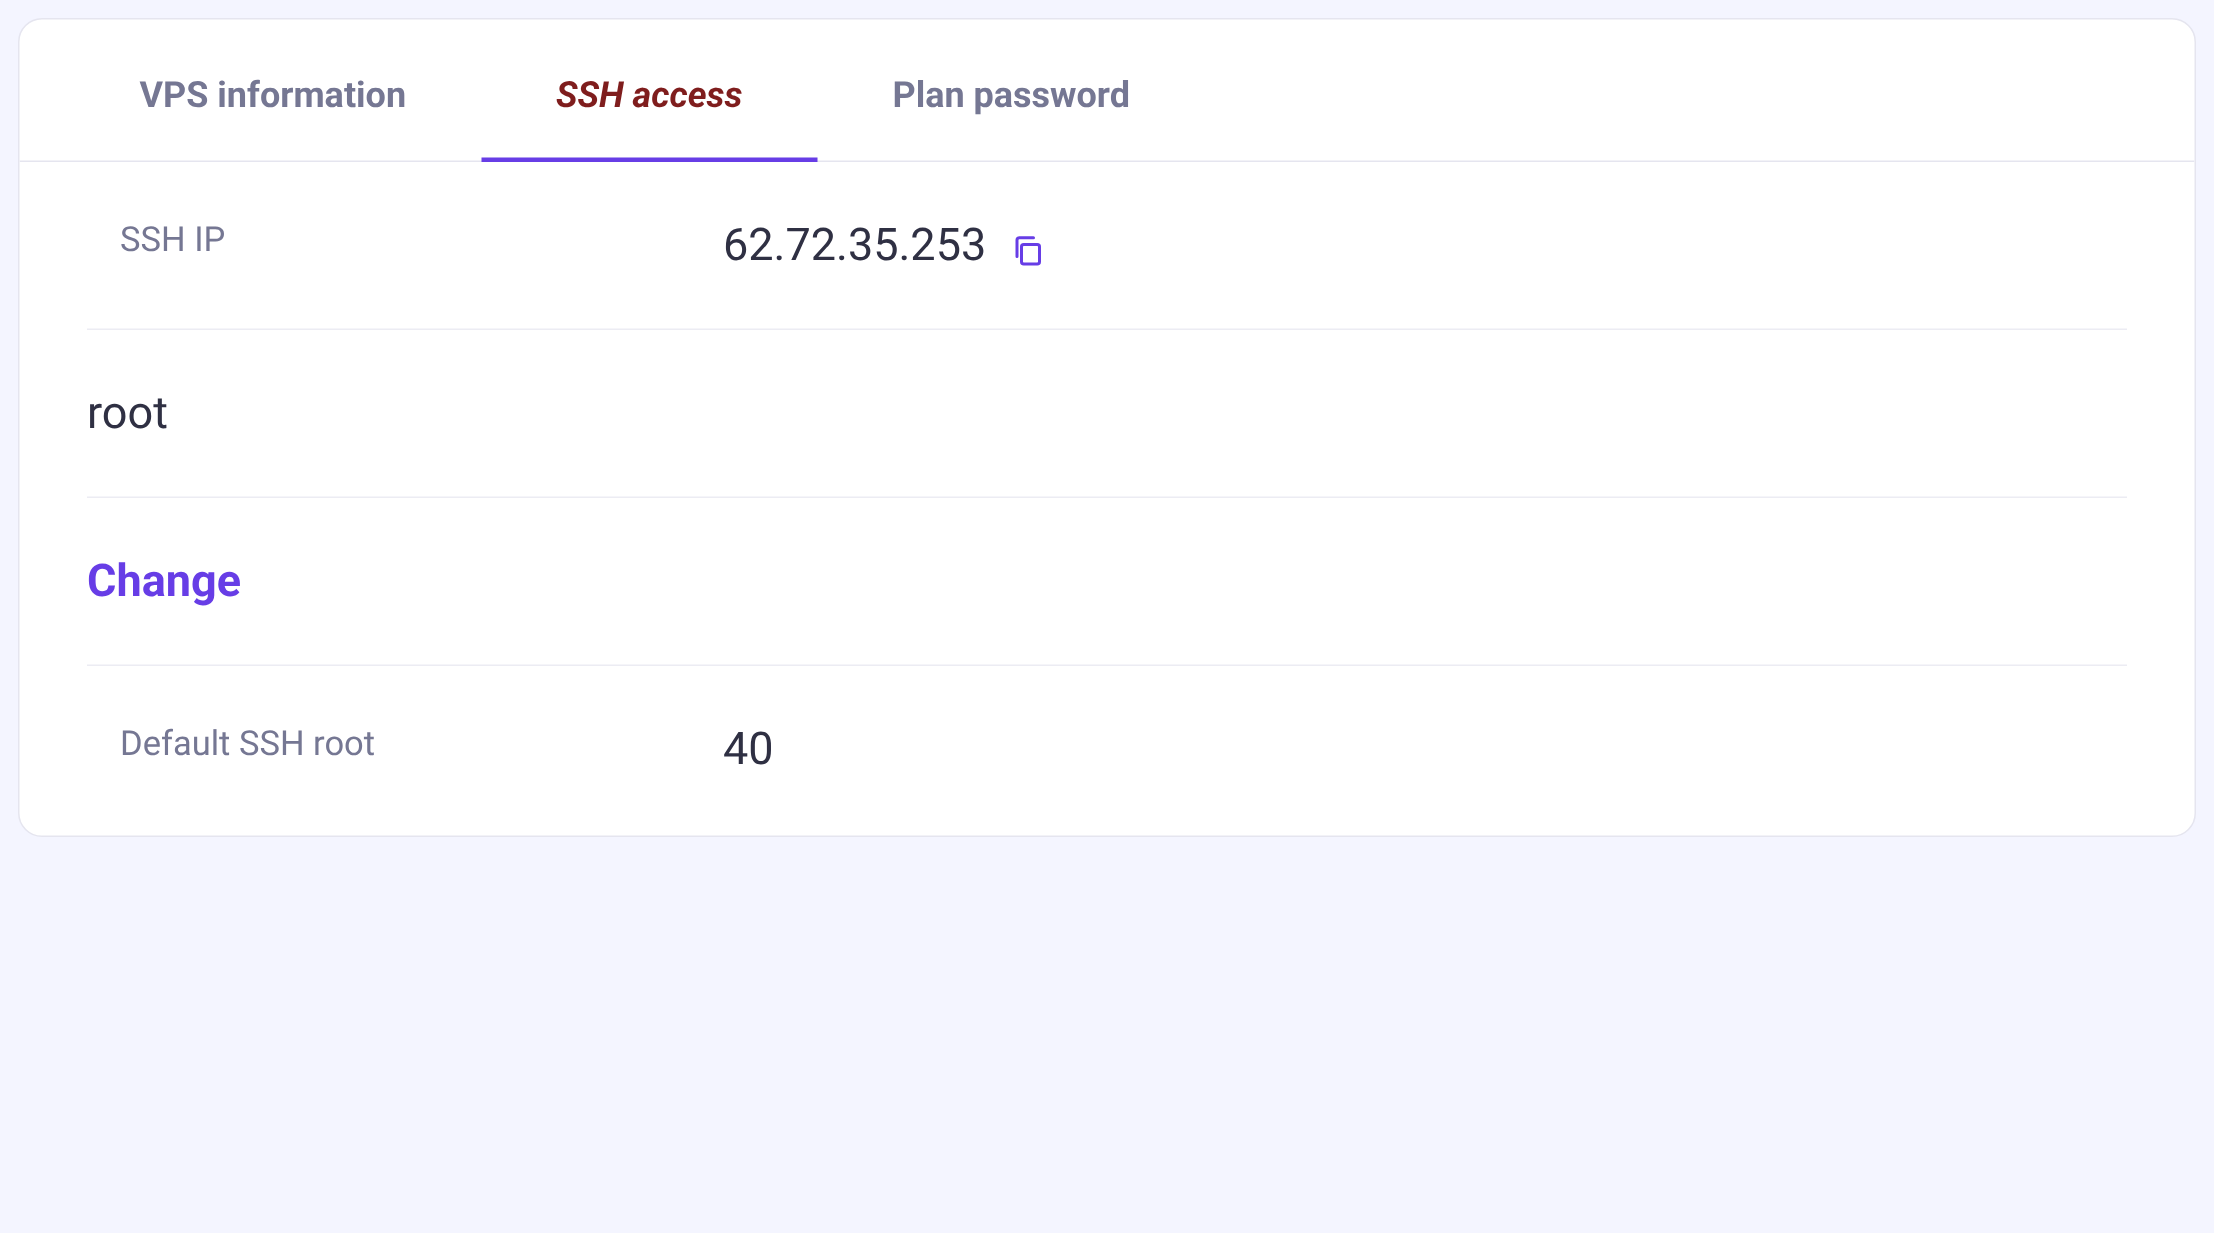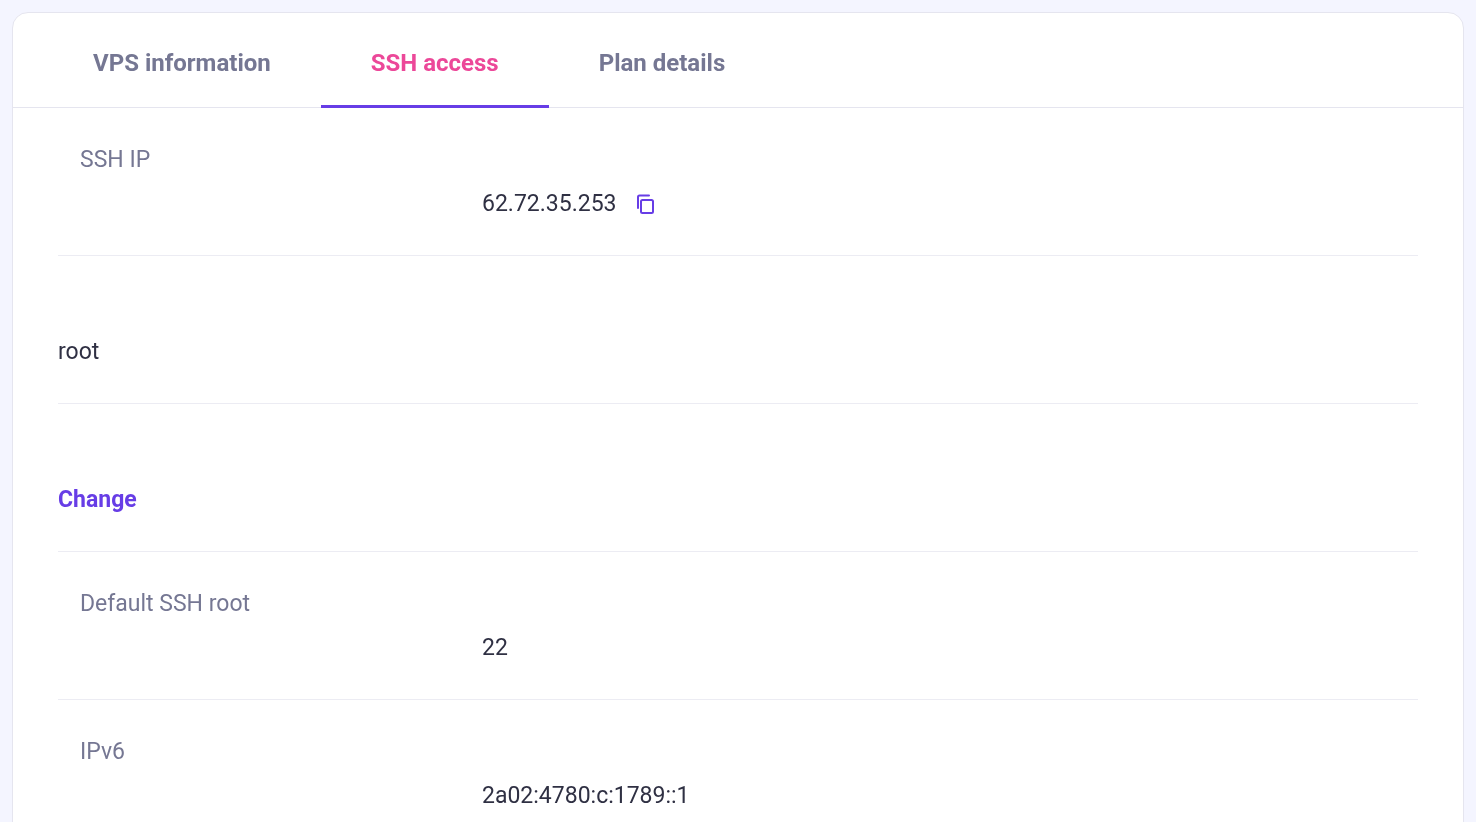--- a/index.html
+++ b/index.html
@@ -28,21 +28,22 @@
     }
     .tab {
       padding: 36px 20px 30px 20px;
       font-size: 24px;
       font-weight: 700;
       color: #757793;
       cursor: pointer;
       position: relative;
     }
     .tab.active {
-      color: #ec4899;
+      color: #7f1d1d;
+      font-style: italic;
     }
     .tab.active::after {
       content: '';
       position: absolute;
       left: -30px;
       right: -30px;
       bottom: -1px;
       height: 3px;
       background: #673de6;
     }
@@ -62,27 +63,26 @@
     }
     .row-label {
       width: 380px;
       flex: 0 0 380px;
       font-size: 23px;
       font-weight: 400;
       color: #757793;
       padding-left: 22px;
     }
     .row-value {
-      font-size: 23px;
+      font-size: 30px;
       font-weight: 400;
       color: #2f3043;
       display: flex;
       align-items: center;
       gap: 16px;
-      margin-top: 44px;
     }
     .link-action {
       color: #673de6;
       font-weight: 700;
       cursor: pointer;
     }
     .copy-icon {
       width: 24px;
       height: 24px;
       cursor: pointer;
@@ -94,21 +94,21 @@
       height: 100%;
     }
   </style>
 </head>
 <body>
 
 <div class="panel">
   <div class="tabs">
     <div class="tab">VPS information</div>
     <div class="tab active">SSH access</div>
-    <div class="tab">Plan details</div>
+    <div class="tab">Plan password</div>
   </div>
 
   <div class="content">
 
     <div class="row">
       <div class="row-label">SSH IP</div>
       <div class="row-value">
         <span>62.72.35.253</span>
         <span class="copy-icon">
           <svg viewBox="0 0 24 24" fill="none" stroke="#673de6" stroke-width="2" stroke-linecap="round" stroke-linejoin="round">
@@ -124,23 +124,19 @@
     </div>
 
     <div class="row">
       <div class="row-value">
         <span class="link-action">Change</span>
       </div>
     </div>
 
     <div class="row">
       <div class="row-label">Default SSH root</div>
-      <div class="row-value">22</div>
+      <div class="row-value">40</div>
     </div>
 
-    <div class="row">
-      <div class="row-label">IPv6</div>
-      <div class="row-value">2a02:4780:c:1789::1</div>
-    </div>
 
 
   </div>
 </div>
 
 </body></html>

